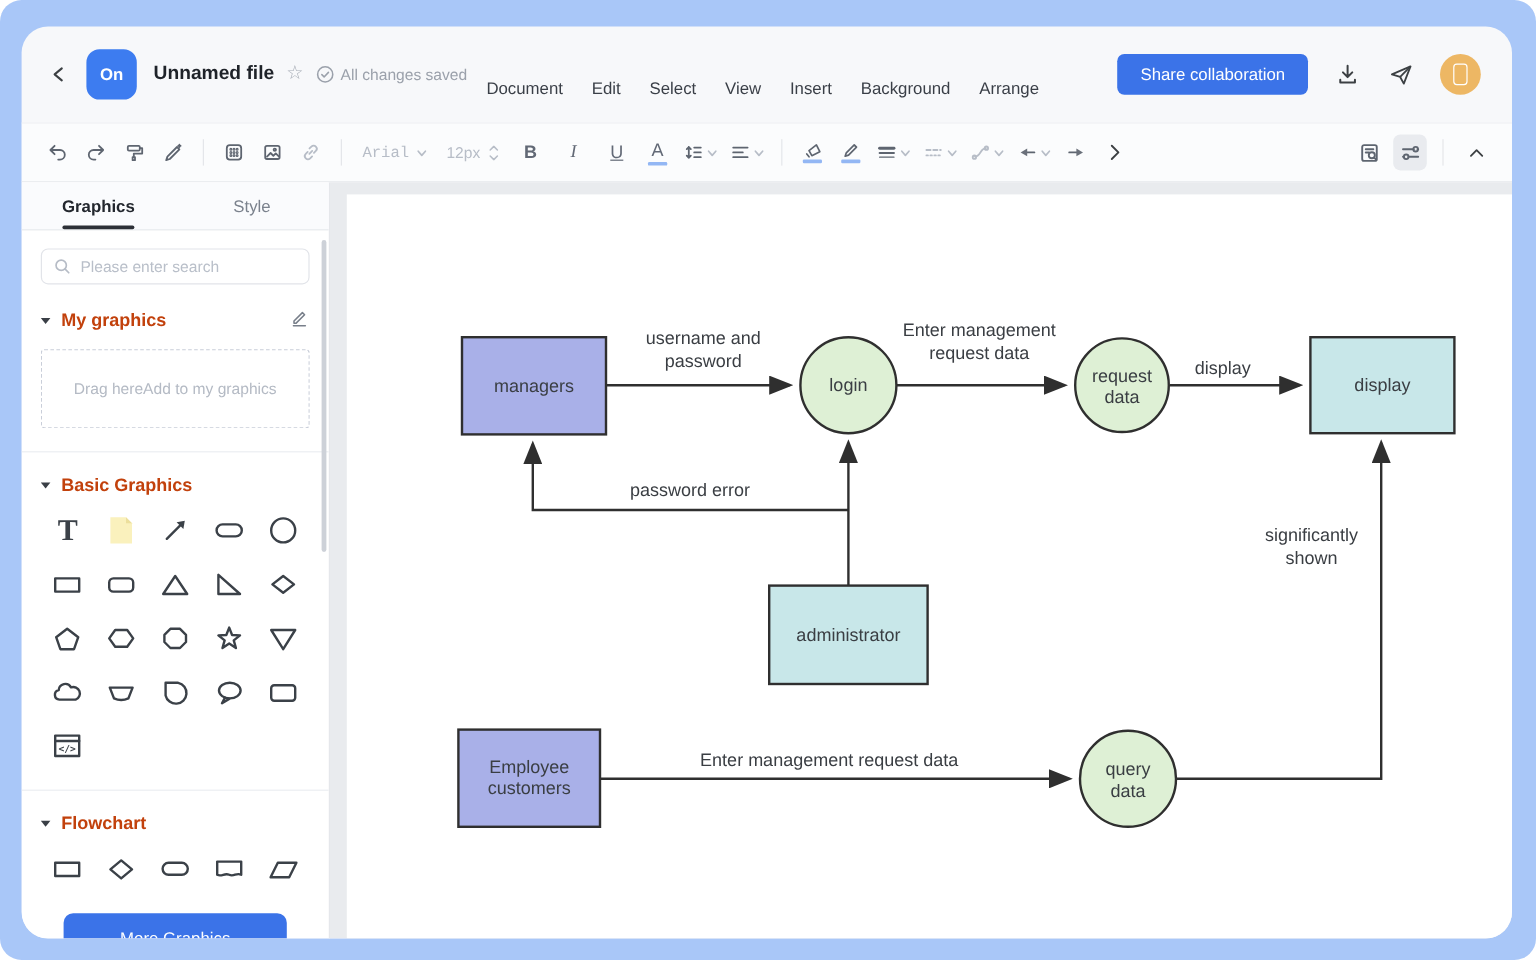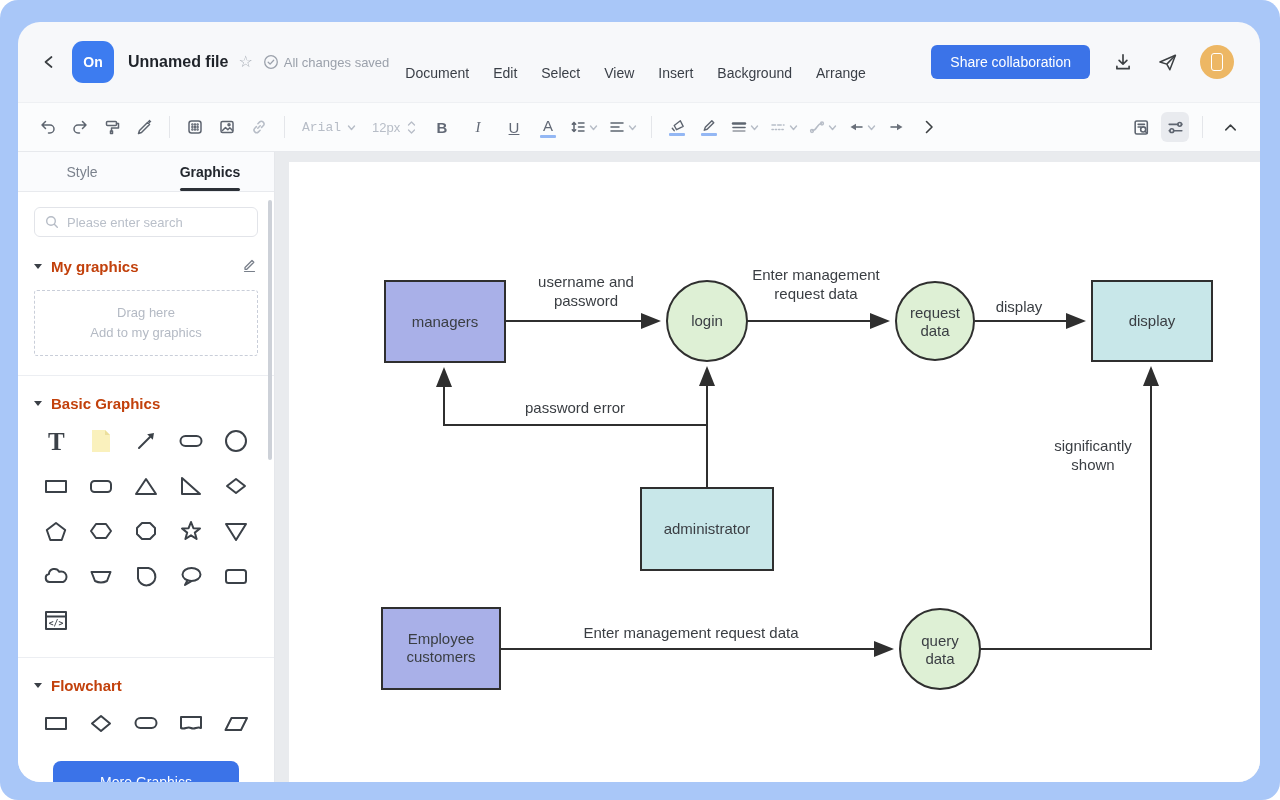--- a/index.html
+++ b/index.html
@@ -50,21 +50,21 @@
   .tab.active { color:#23272e; font-weight:700; }
   .tab.active::after { content:""; position:absolute; bottom:0; left:50%; transform:translateX(-50%); width:60px; height:3px; background:#2c3037; border-radius:2px; }
   .side-content { padding:15px 16px 0; }
   .search-box { height:30px; border:1px solid #e2e4e9; border-radius:6px; background:#fff; display:flex; align-items:center; gap:8px; padding:0 10px; }
   .search-box input { border:none; outline:none; flex:1; font-size:13px; font-family:inherit; color:#3a3f47; background:transparent; }
   .search-box input::placeholder { color:#b9bfc9; }
   .sec-head { margin-top:19px; display:flex; align-items:center; gap:9px; }
   .caret { width:0; height:0; border-left:4.5px solid transparent; border-right:4.5px solid transparent; border-top:5.5px solid #3a3f46; cursor:pointer; }
   .sec-title { font-size:15px; font-weight:700; color:#c2410c; }
   .edit-ico { margin-left:auto; cursor:pointer; }
-  .dropzone { margin-top:13px; height:66px; border:1px dashed #c9ced9; border-radius:3px; display:flex; flex-direction:column; align-items:center; justify-content:center; color:#b4bac4; font-size:13px; line-height:1.55; }
+  .dropzone { margin-top:13px; height:66px; border:1px dashed #c9ced9; border-radius:3px; display:flex; flex-direction:row; align-items:center; justify-content:center; color:#b4bac4; font-size:13px; line-height:1.55; }
   .divider { height:1px; background:#eceef2; margin:19px -16px 0; }
   .shape-grid { margin-top:12px; display:grid; grid-template-columns:repeat(5,1fr); row-gap:11px; justify-items:center; }
   .cell { width:34px; height:34px; display:flex; align-items:center; justify-content:center; cursor:pointer; }
   .cell svg { stroke:#3b4148; stroke-width:2; fill:none; stroke-linejoin:round; stroke-linecap:round; }
   .ttool { font-family:"Liberation Serif",serif; font-size:25px; font-weight:700; color:#3b4148; line-height:1; }
   .codetext { font-size:8px; font-weight:700; fill:#3b4148; stroke:none; font-family:"DejaVu Sans Mono",monospace; }
   .more-btn { position:absolute; bottom:-17px; left:50%; transform:translateX(-50%); width:186px; height:38px; background:#3b73e8; color:#fff; border:none; border-radius:8px; font-size:14px; font-family:inherit; cursor:pointer; padding-top:4px; }
   .side-scrollbar { position:absolute; right:2px; top:48px; width:4px; height:260px; background:#cdd1d8; border-radius:2px; }
 
   .canvas { flex:1; position:relative; background:#e9ebee; overflow:hidden; }
@@ -312,22 +312,22 @@
               <polyline points="4,11.5 9,6.5 14,11.5" fill="none" stroke="#3c4043" stroke-width="1.6"></polyline>
             </svg>
       </div>
     </div>
   </div>
 
   <div class="body">
 
     <div class="sidebar">
       <div class="tabs">
+        <div class="tab active">Graphics</div>
         <div class="tab">Style</div>
-        <div class="tab active">Graphics</div>
       </div>
       <div class="side-content">
         <div class="search-box">
           <svg width="14" height="14" viewBox="0 0 14 14">
                 <circle cx="6" cy="6" r="4.3" fill="none" stroke="#b6bcc6" stroke-width="1.4"></circle>
                 <path d="M9.3 9.3l3 3" stroke="#b6bcc6" stroke-width="1.4" stroke-linecap="round"></path>
               </svg>
           <input placeholder="Please enter search" style="">
         </div>
 

